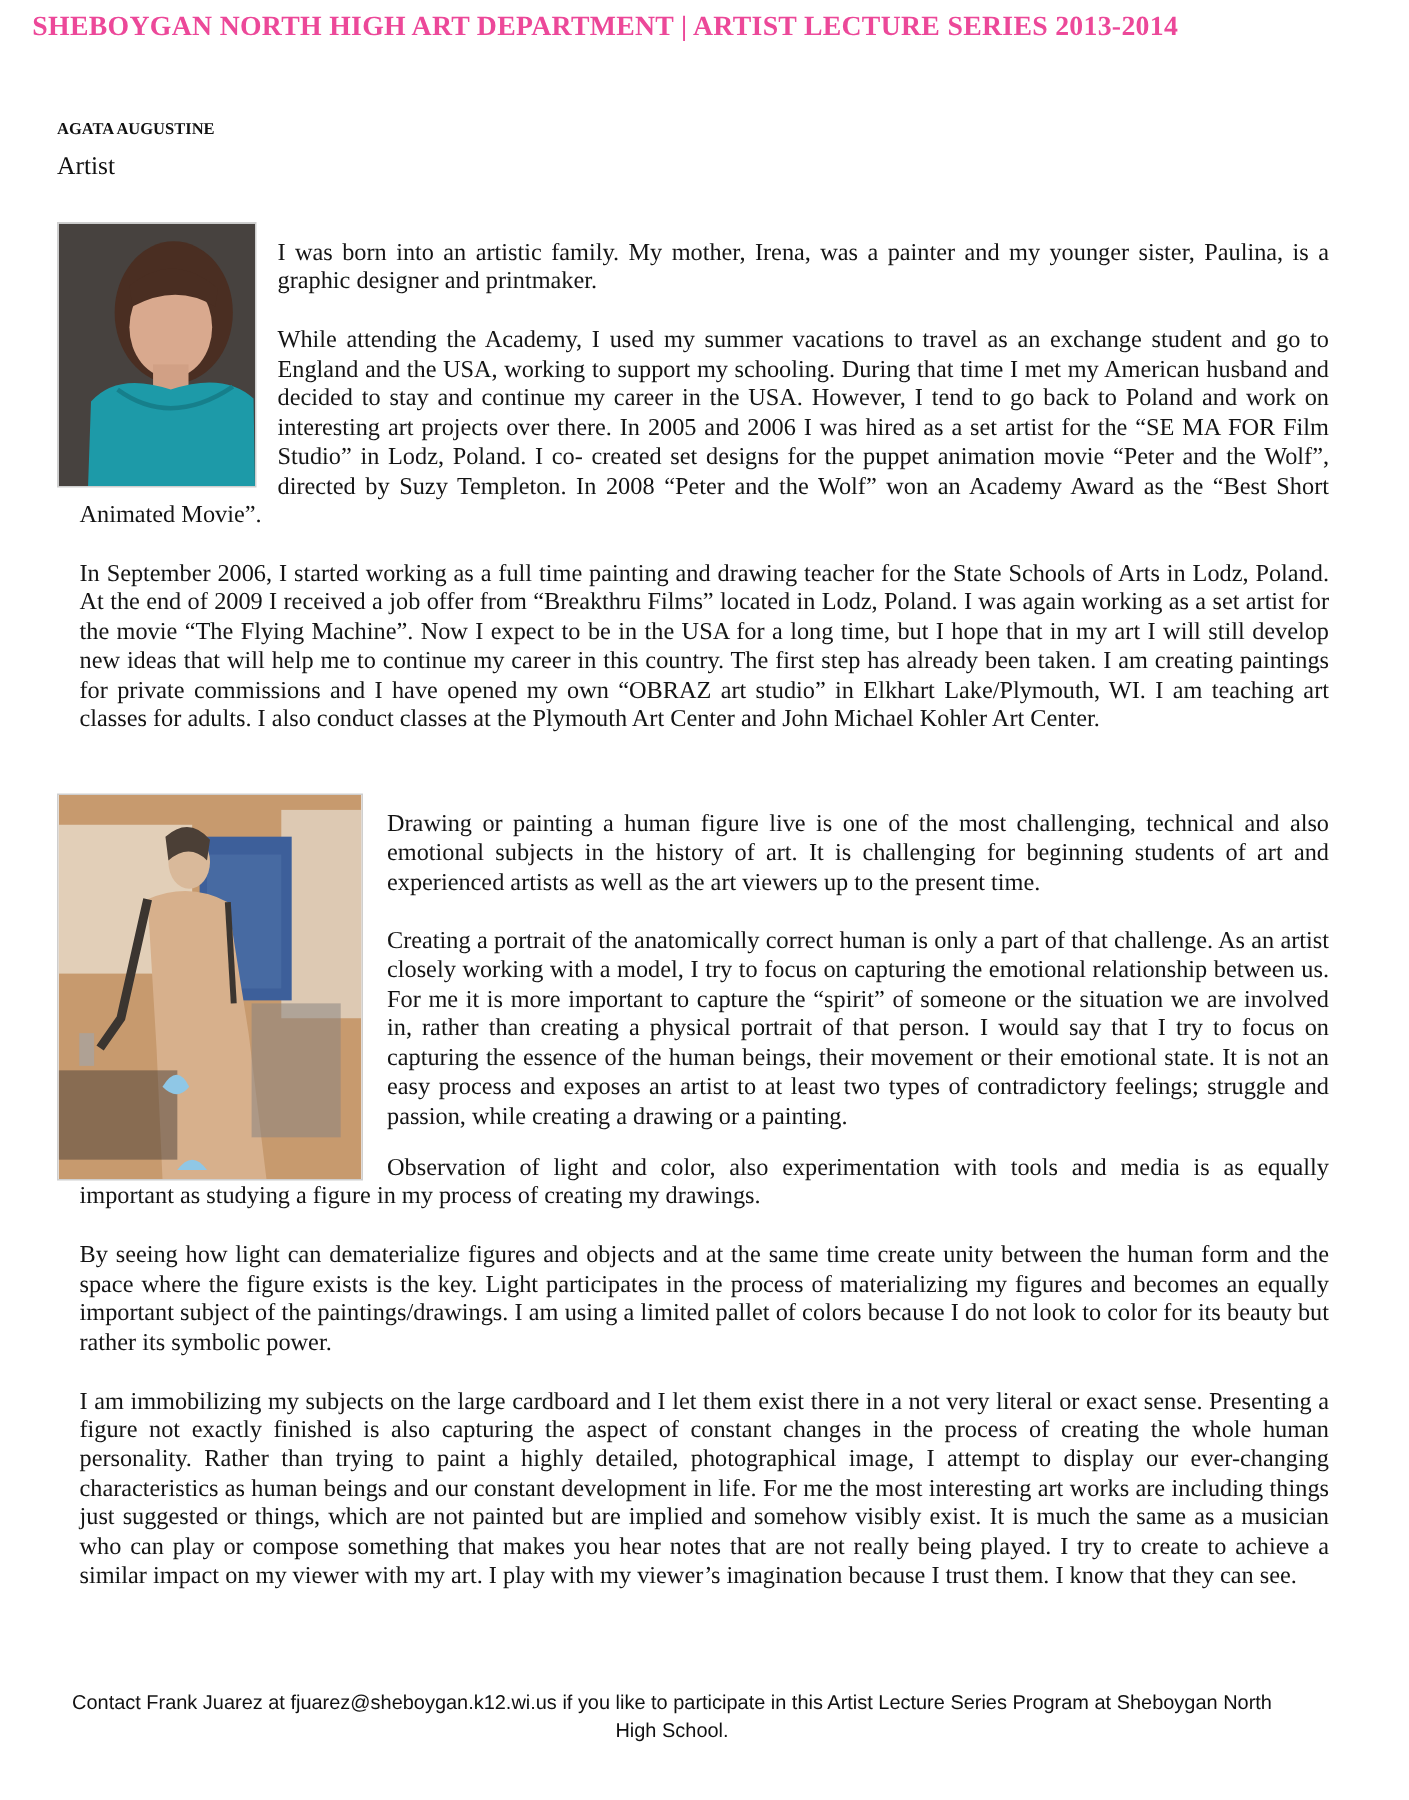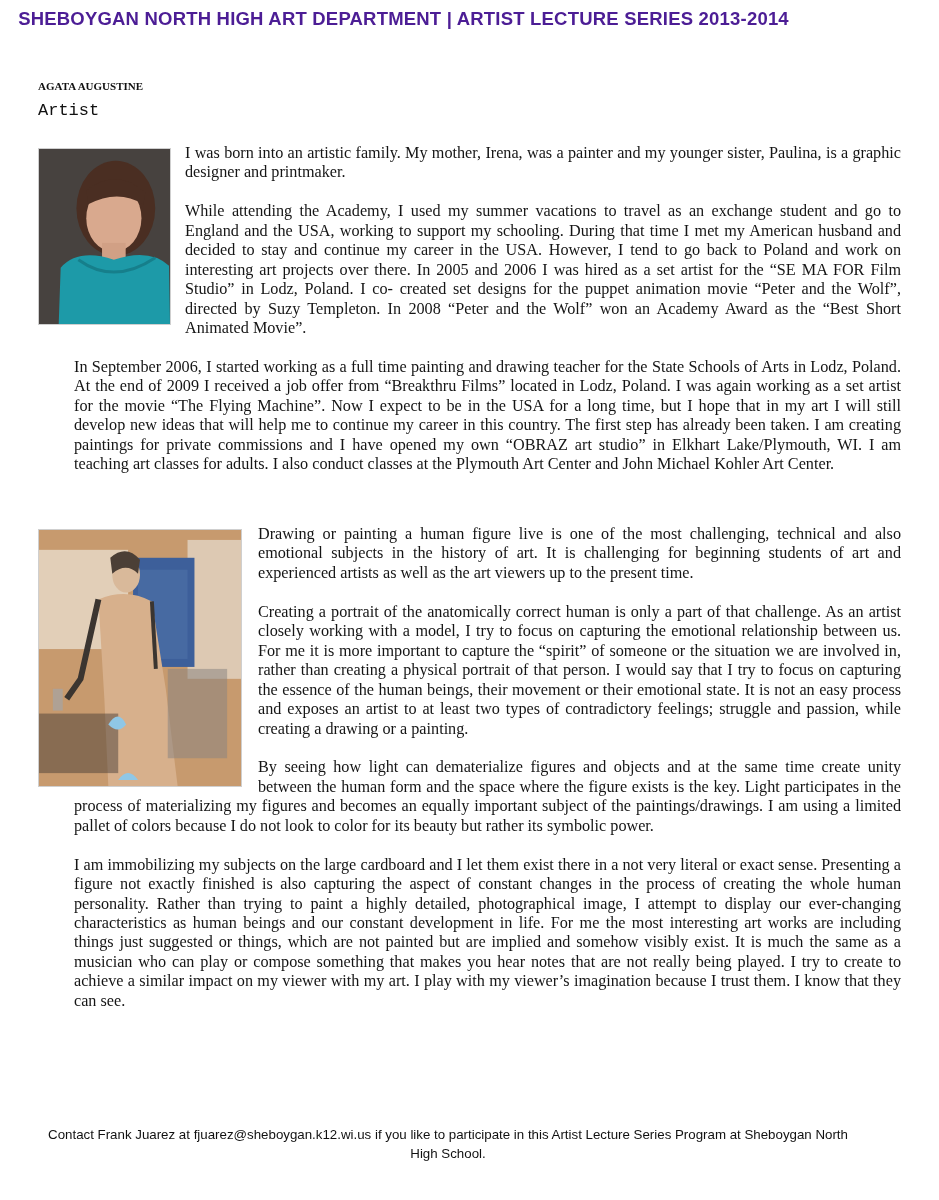--- a/index.html
+++ b/index.html
@@ -3,38 +3,38 @@
   <meta charset="utf-8">
   <style>
     html, body { margin: 0; padding: 0; background: #ffffff; }
     body {
       width: 939px; height: 1200px; position: relative; overflow: hidden;
       color: #111111;
       font-family: "DejaVu Serif", "Liberation Serif", serif;
     }
     .header {
       position: absolute; top: 8px; left: 0; width: 807px; text-align: center;
-      font-family: Liberation Sans, sans-serif; font-weight: bold;
-      font-size: 18.5px; letter-spacing: 0.2px; color: #4c1d95;
+      font-family: Liberation Serif, serif; font-weight: bold;
+      font-size: 18.5px; letter-spacing: 0.2px; color: #ec4899;
     }
     .name {
       position: absolute; top: 80px; left: 38px;
       font-family: "Liberation Serif", serif; font-weight: bold; font-size: 11px;
     }
     .role {
       position: absolute; top: 101px; left: 38px;
-      font-family: Liberation Mono, monospace; font-size: 17px;
+      font-family: Liberation Serif, serif; font-size: 17px;
     }
     .body-text {
       position: absolute; left: 38px; width: 863px;
       font-family: "Liberation Serif", serif;
       font-size: 16.2px; line-height: 19.45px; text-align: justify;
       color: #151515;
     }
-    .body-text p { margin: 0; padding-left: 36px; }
+    .body-text p { margin: 15px; }
     .body-text p + p { margin-top: 19.45px; }
     .body-text p.tight { margin-top: 0; }
     .photo {
       float: left; margin: 4px 14px 0 0;
       border: 1px solid #cfcfcf; box-sizing: border-box; overflow: hidden;
     }
     .portrait { width: 133px; height: 177px; }
     .painting { width: 204px; height: 258px; margin-right: 16px; }
     .photo svg { display: block; width: 100%; height: 100%; }
     .footer {
@@ -85,17 +85,18 @@
       <path d="M114 72 L118 140" stroke="#3b3530" stroke-width="4" fill="none"></path>
       <rect x="130" y="140" width="60" height="90" fill="#8b8582" opacity="0.55"></rect>
       <rect x="0" y="185" width="80" height="60" fill="#3b3530" opacity="0.45"></rect>
       <path d="M70 196 Q80 180 88 196 Q80 206 70 196 Z" fill="#8fc7e6"></path>
       <path d="M80 252 Q90 238 100 252 Z" fill="#8fc7e6"></path>
       <rect x="14" y="160" width="10" height="22" fill="#a9a39e" opacity="0.8"></rect>
     </svg>
   </div>
   <p>Drawing or painting a human figure live is one of the most challenging, technical and also emotional subjects in the history of art. It is challenging for beginning students of art and experienced artists as well as the art viewers up to the present time.</p>
   <p>Creating a portrait of the anatomically correct human is only a part of that challenge. As an artist closely working with a model, I try to focus on capturing the emotional relationship between us. For me it is more important to capture the “spirit” of someone or the situation we are involved in, rather than creating a physical portrait of that person. I would say that I try to focus on capturing the essence of the human beings, their movement or their emotional state. It is not an easy process and exposes an artist to at least two types of contradictory feelings; struggle and passion, while creating a drawing or a painting.</p>
+  <p class="tight">Observation of light and color, also experimentation with tools and media is as equally important as studying a figure in my process of creating my drawings.</p>
   <p>By seeing how light can dematerialize figures and objects and at the same time create unity between the human form and the space where the figure exists is the key. Light participates in the process of materializing my figures and becomes an equally important subject of the paintings/drawings.  I am using a limited pallet of colors because I do not look to color for its beauty but rather its symbolic power.</p>
   <p>I am immobilizing my subjects on the large cardboard and I let them exist there in a not very literal or exact sense. Presenting a figure not exactly finished is also capturing the aspect of constant changes in the process of creating the whole human personality. Rather than trying to paint a highly detailed, photographical image, I attempt to display our ever-changing characteristics as human beings and our constant development in life. For me the most interesting art works are including things just suggested or things, which are not painted but are implied and somehow visibly exist. It is much the same as a musician who can play or compose something that makes you hear notes that are not really being played. I try to create to achieve a similar impact on my viewer with my art. I play with my viewer’s imagination because I trust them. I know that they can see.</p>
 </div>
 
 <div class="footer">Contact Frank Juarez at fjuarez@sheboygan.k12.wi.us if you like to participate in this Artist Lecture Series Program at Sheboygan North High School.</div>
 
 </body></html>

